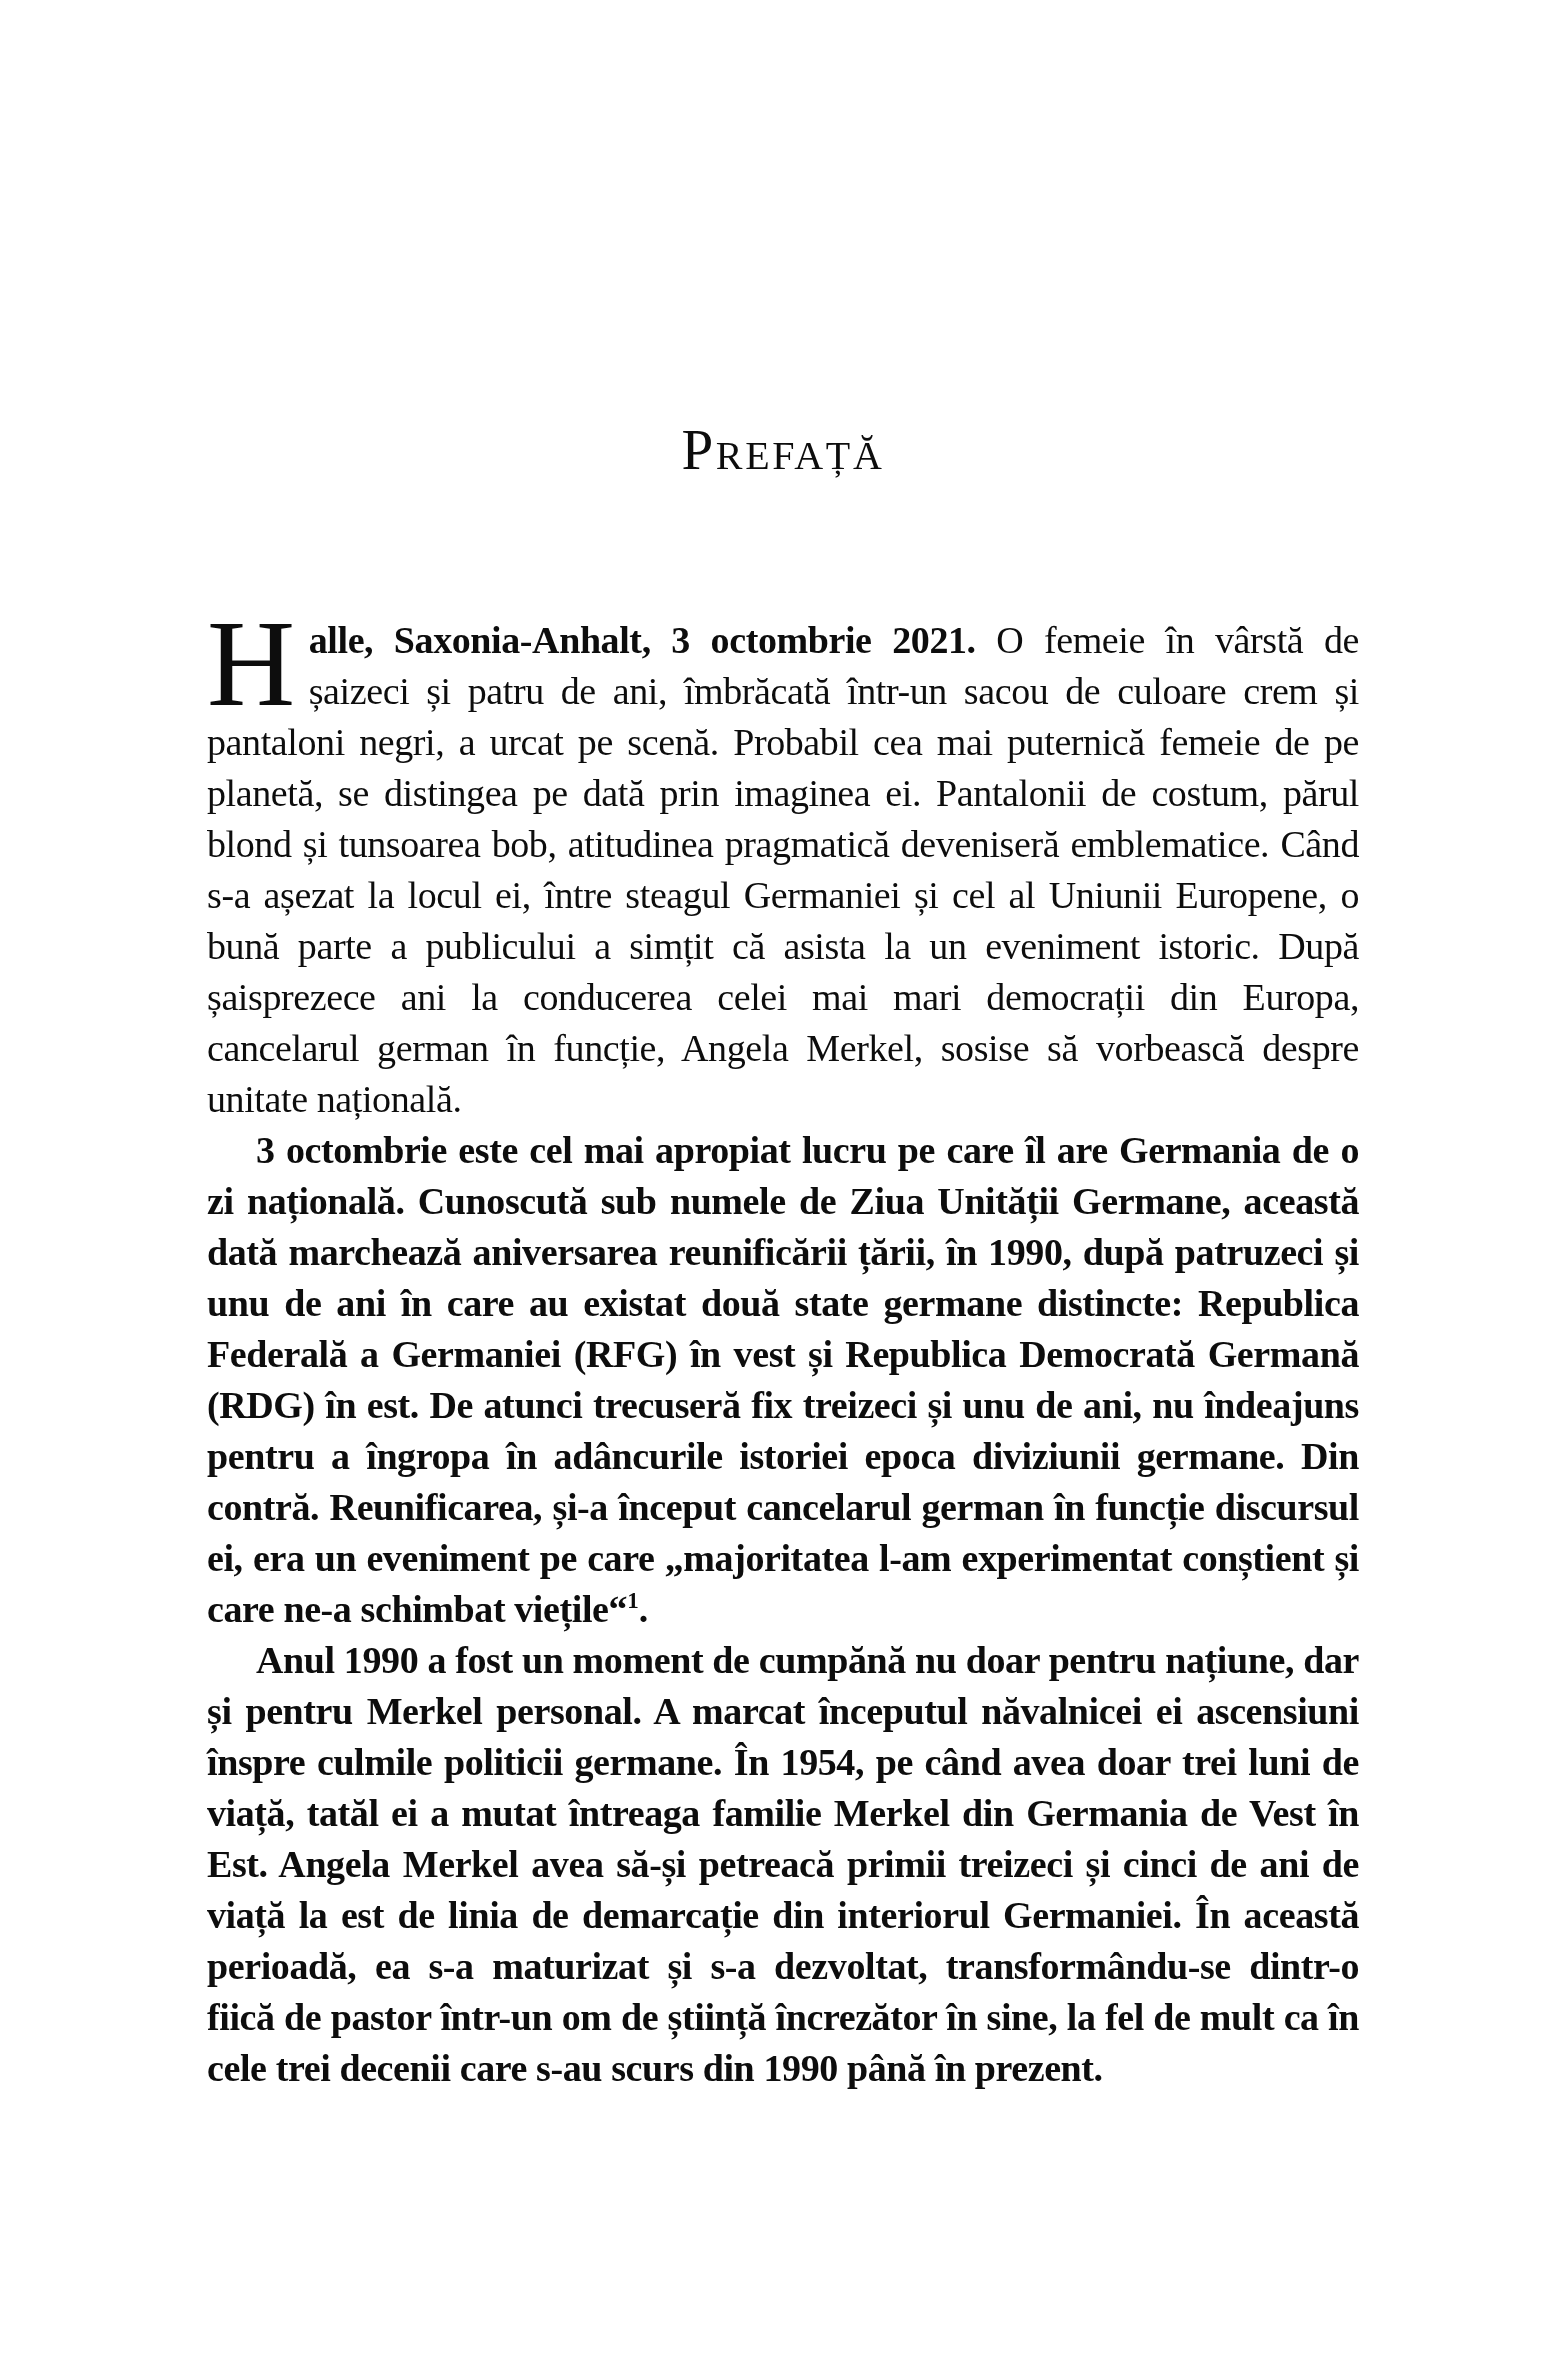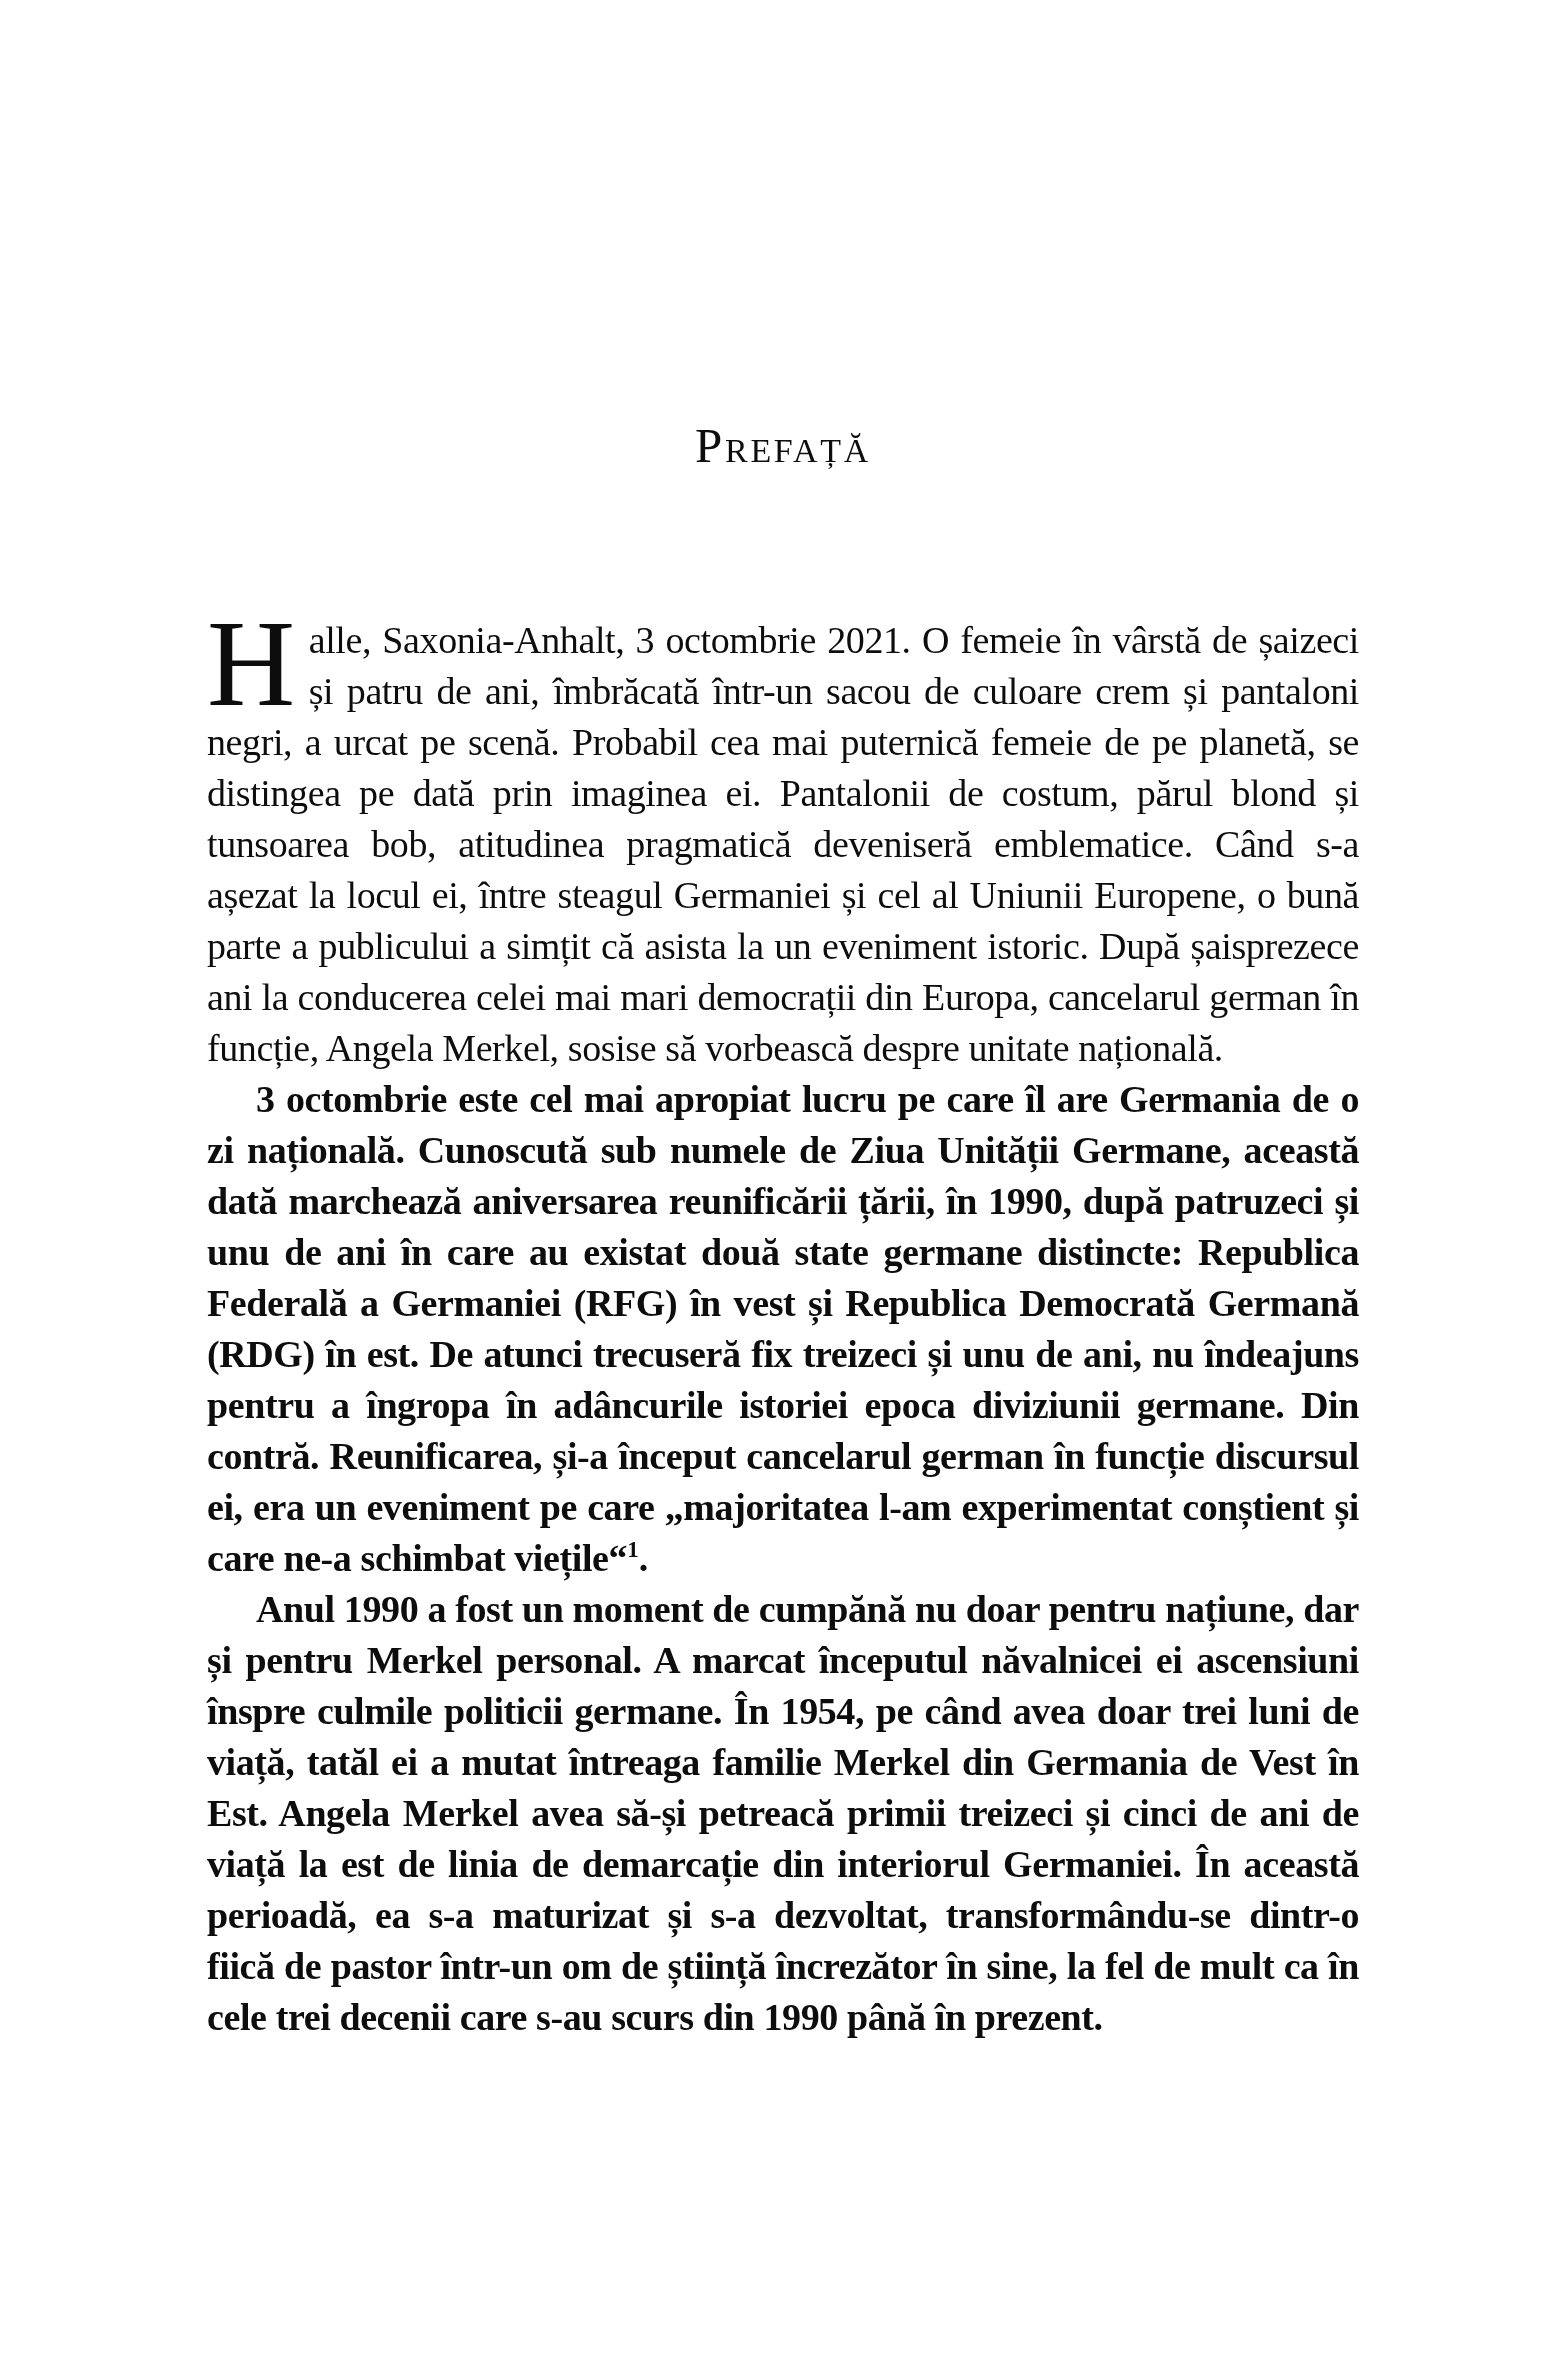--- a/index.html
+++ b/index.html
@@ -18,21 +18,21 @@
   }
   .chapter-title {
     position: absolute;
     left: 207px;
     top: 417px;
     width: 1152px;
     margin: 0;
     text-align: center;
     font-weight: normal;
     font-variant: small-caps;
-    font-size: 49px;
+    font-size: 57px;
     letter-spacing: 2.7px;
     white-space: nowrap;
   }
   .text-block {
     position: absolute;
     left: 207px;
     top: 615px;
     width: 1152px;
     font-size: 38px;
     line-height: 51px;
@@ -48,21 +48,21 @@
     font-weight: bold;
   }
   .dropcap {
     float: left;
     font-size: 122px;
     line-height: 91px;
     padding: 0 14px 0 0;
     margin-top: 2.7px;
   }
   .lead-bold {
-    font-weight: normal;
+    font-weight: bold;
   }
   .footnote-ref {
     font-size: 23px;
     line-height: 0;
     vertical-align: super;
     letter-spacing: 0;
   }
 </style>
 </head>
 <body>

